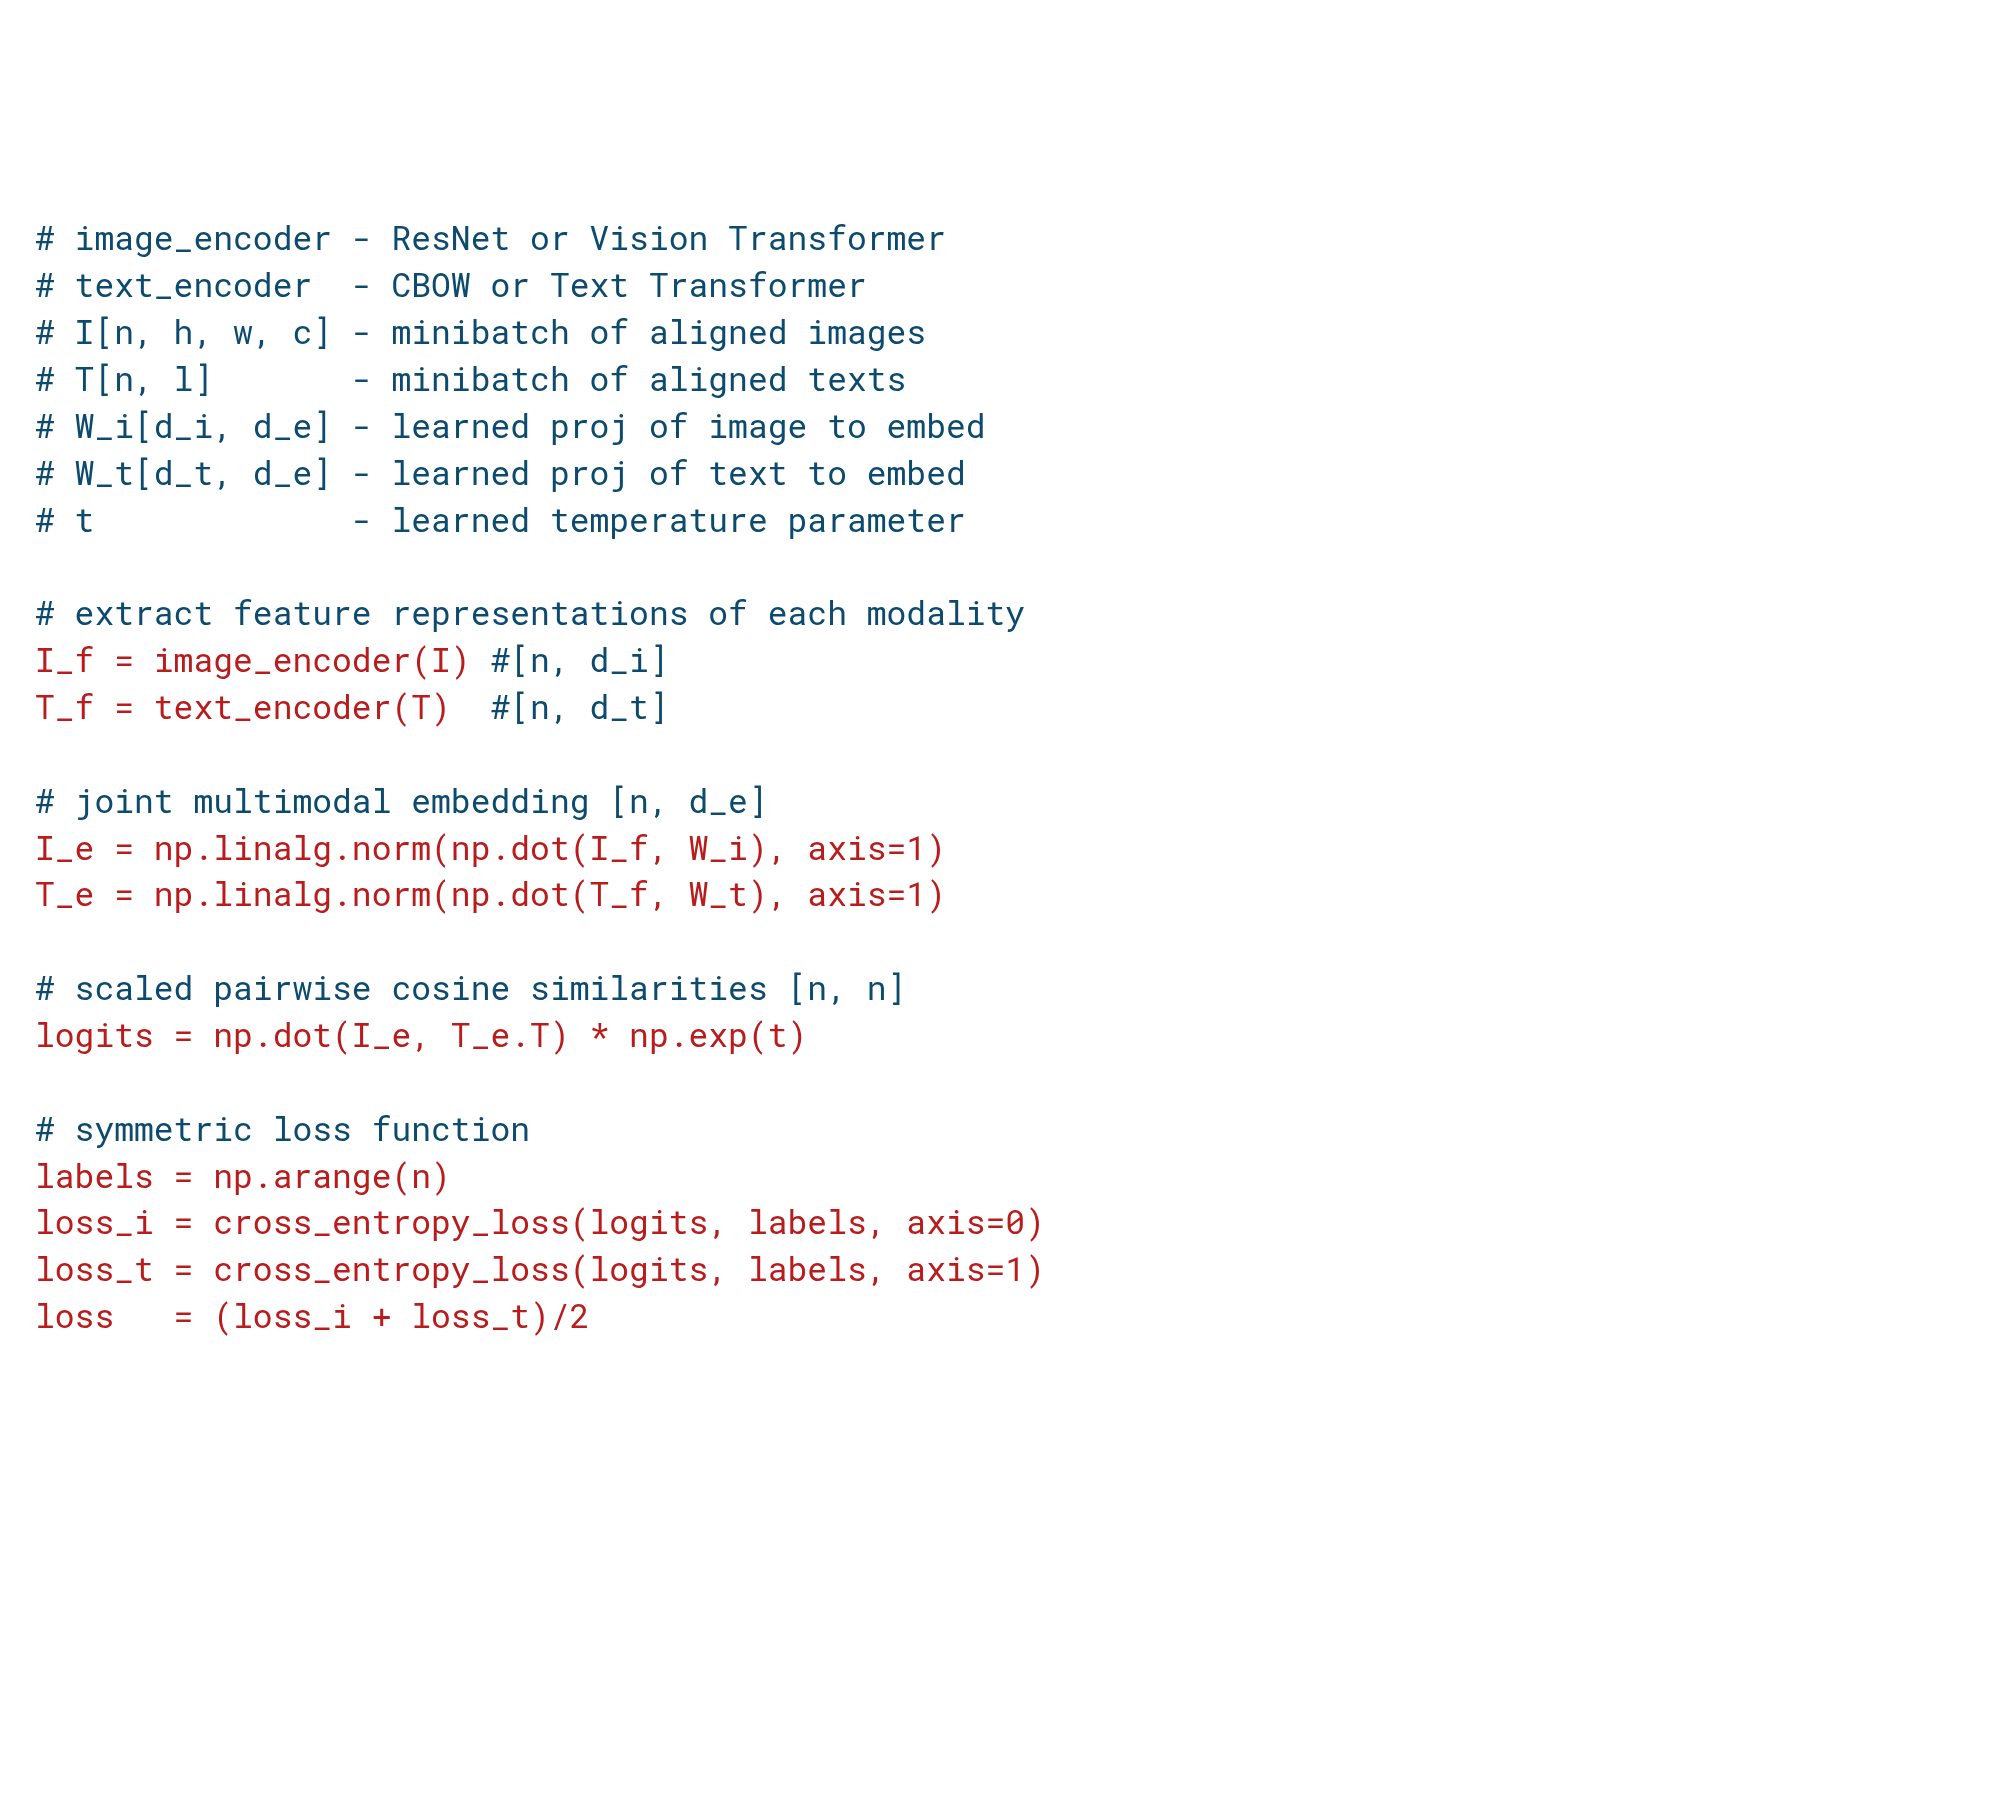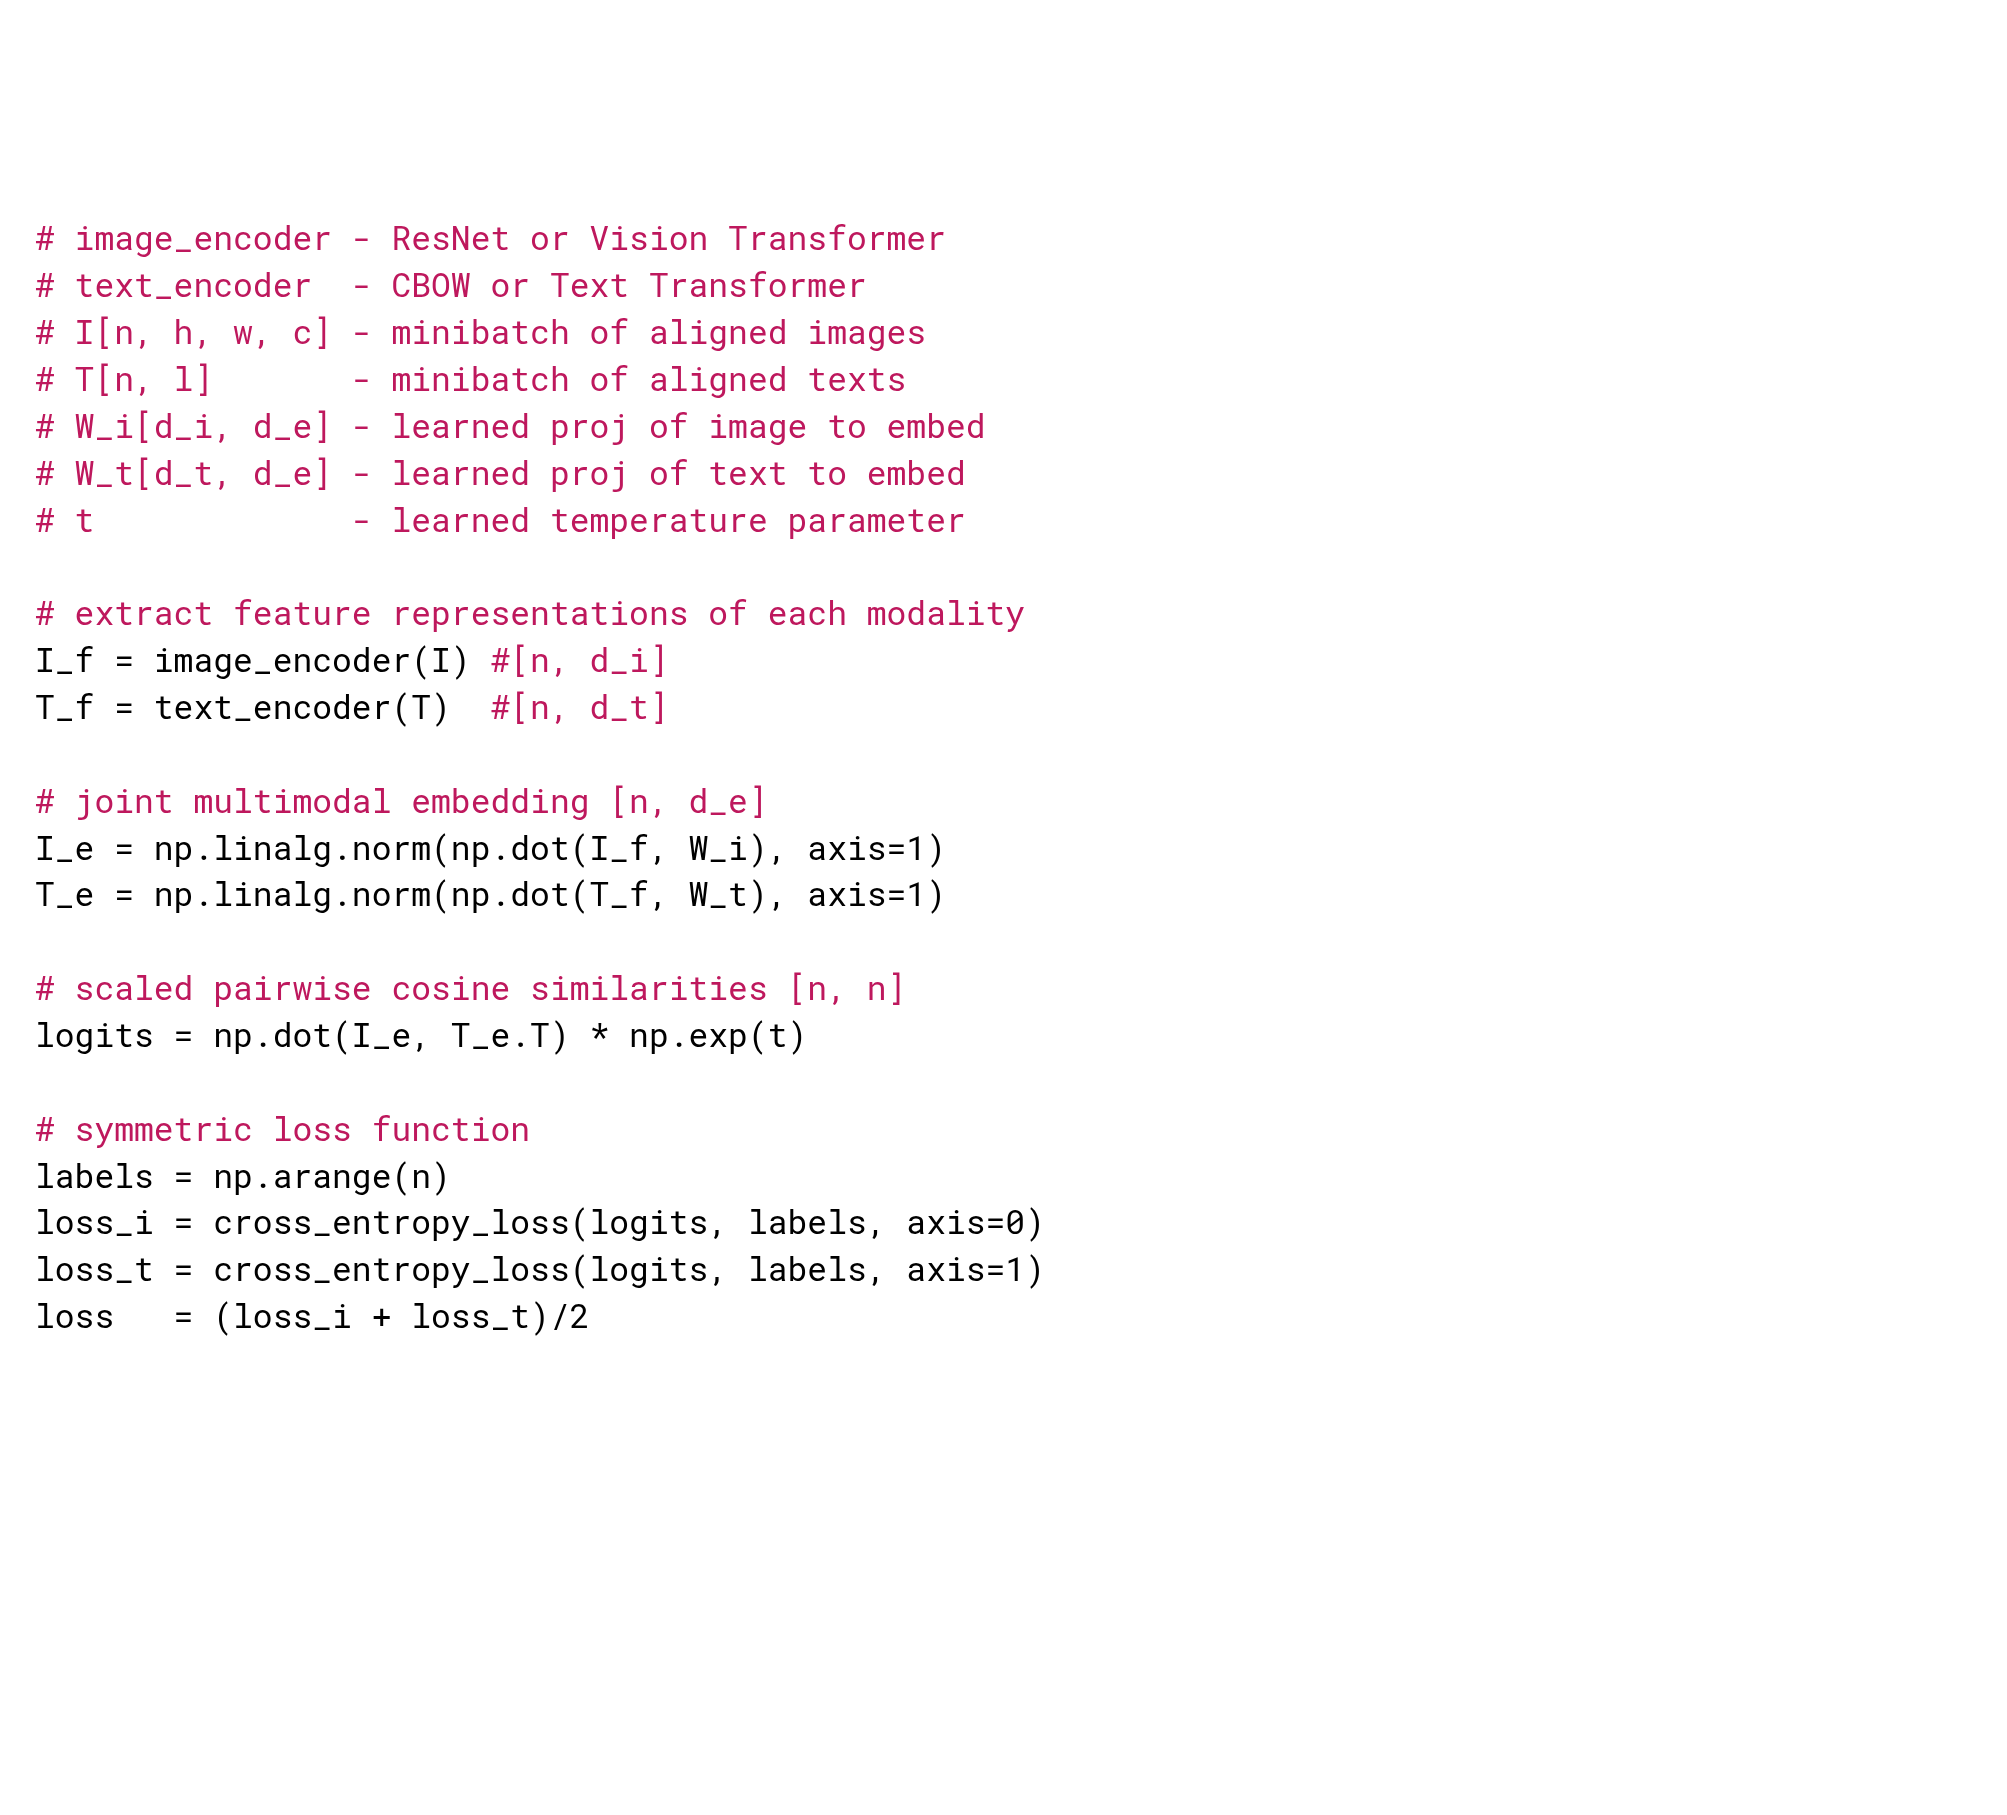--- a/index.html
+++ b/index.html
@@ -11,24 +11,24 @@
       background: #ffffff;
       font-family: 'Roboto Mono', 'Menlo', 'Consolas', monospace;
       font-size: 33px;
       line-height: 1.42;
       padding: 27px 35px;
       color: #000000;
       white-space: pre;
       letter-spacing: 0;
     }
     .comment {
-      color: #be185d;
+      color: #0c4a6e;
     }
     .code {
-      color: #000000;
+      color: #b91c1c;
     }
     .line {
       display: block;
     }
   </style>
 </head>
 <body>
 
 
 

